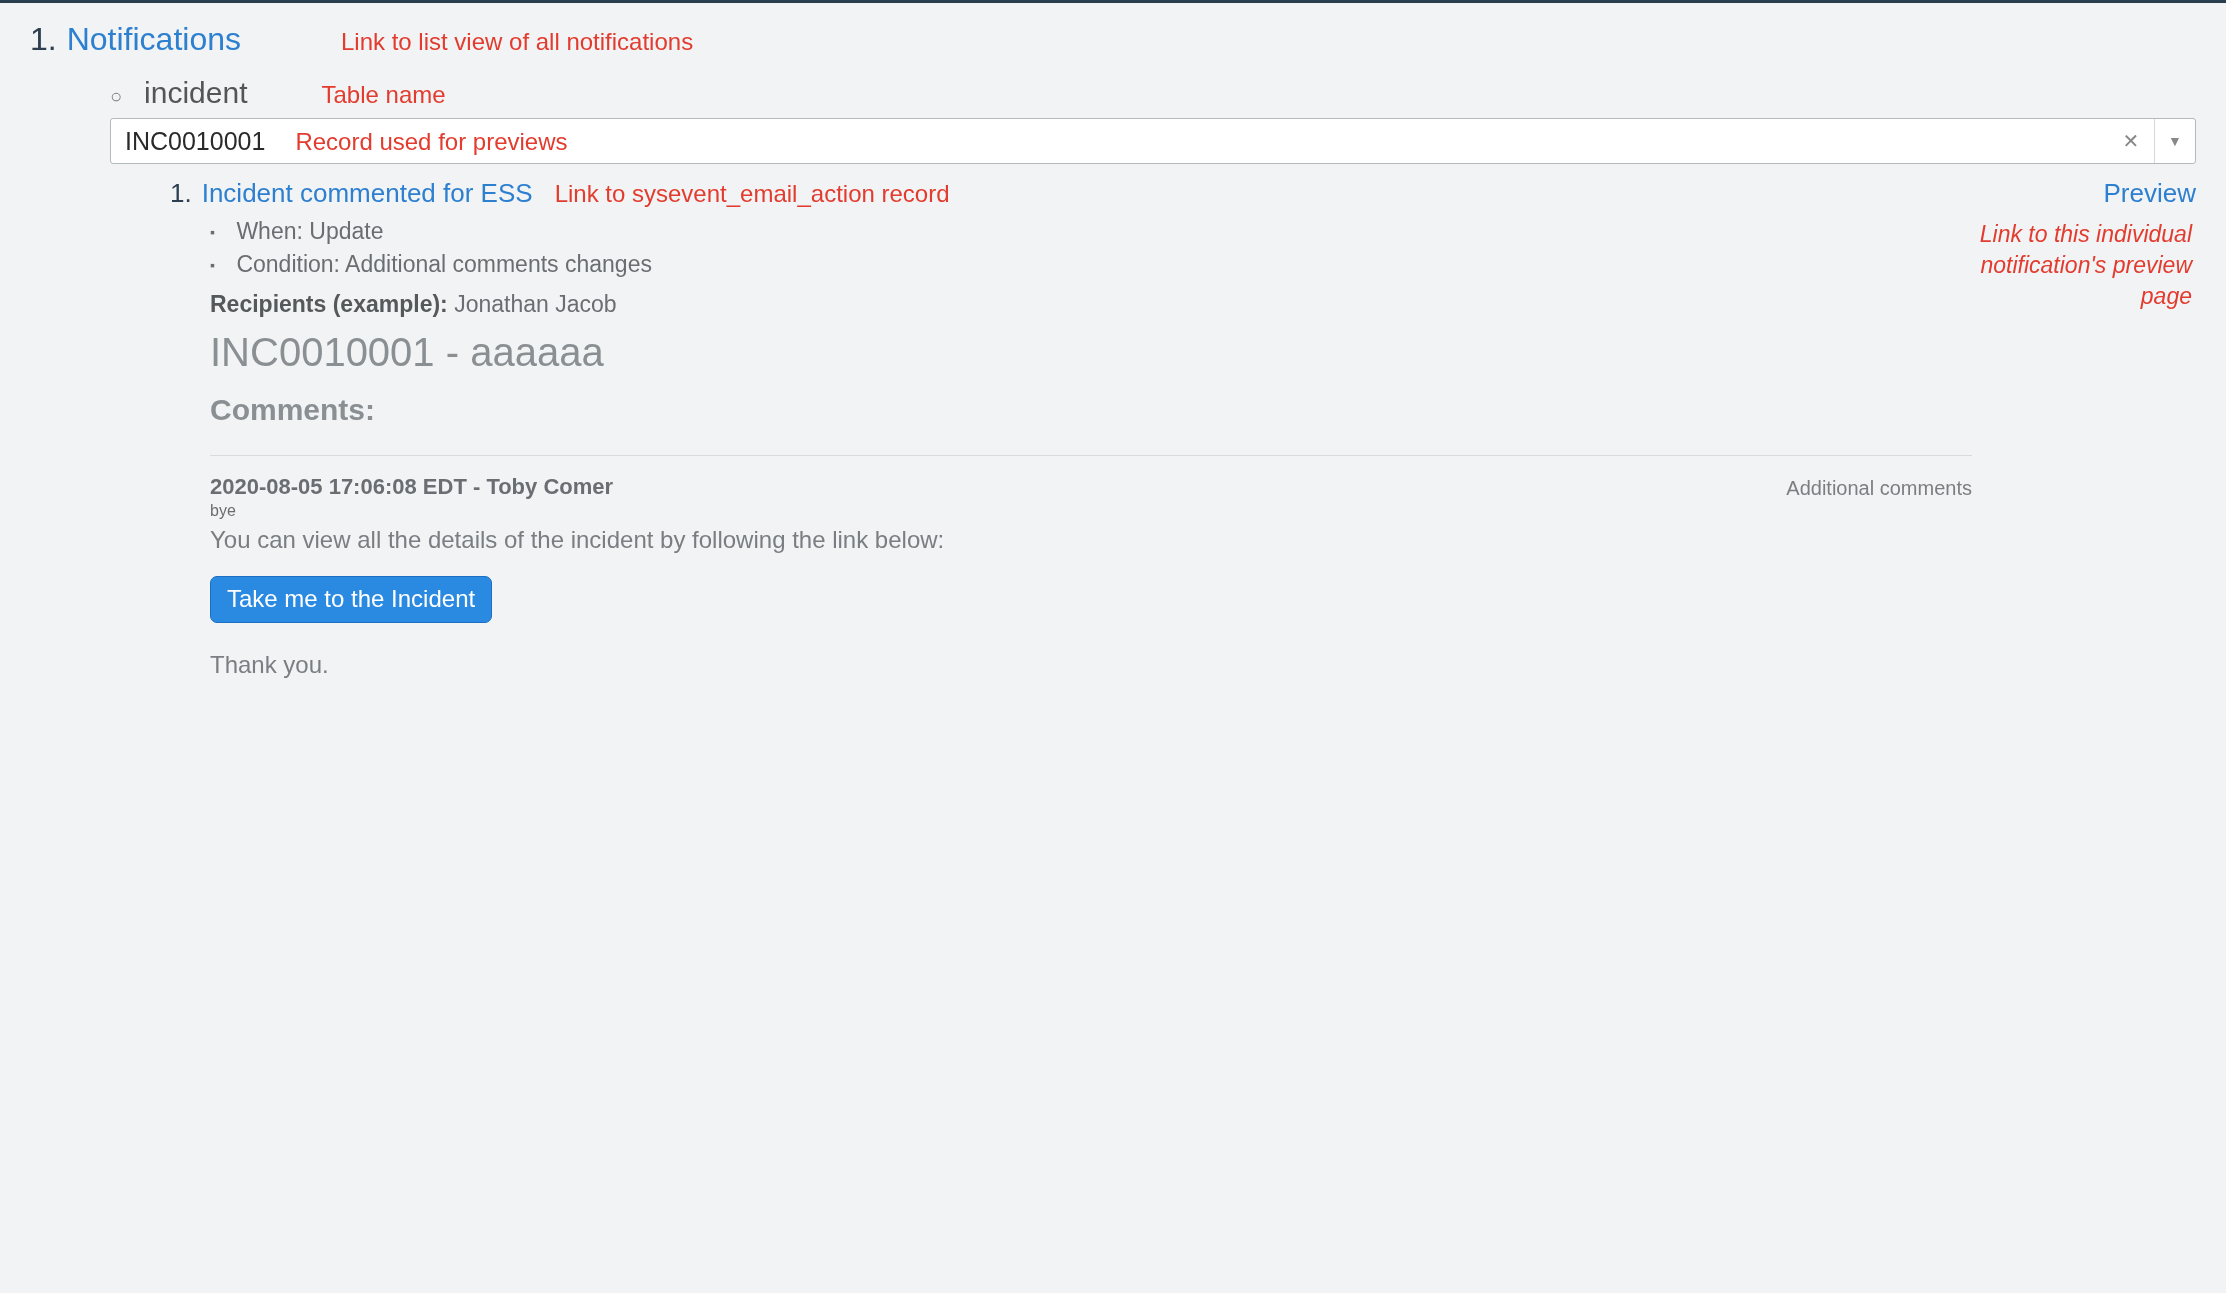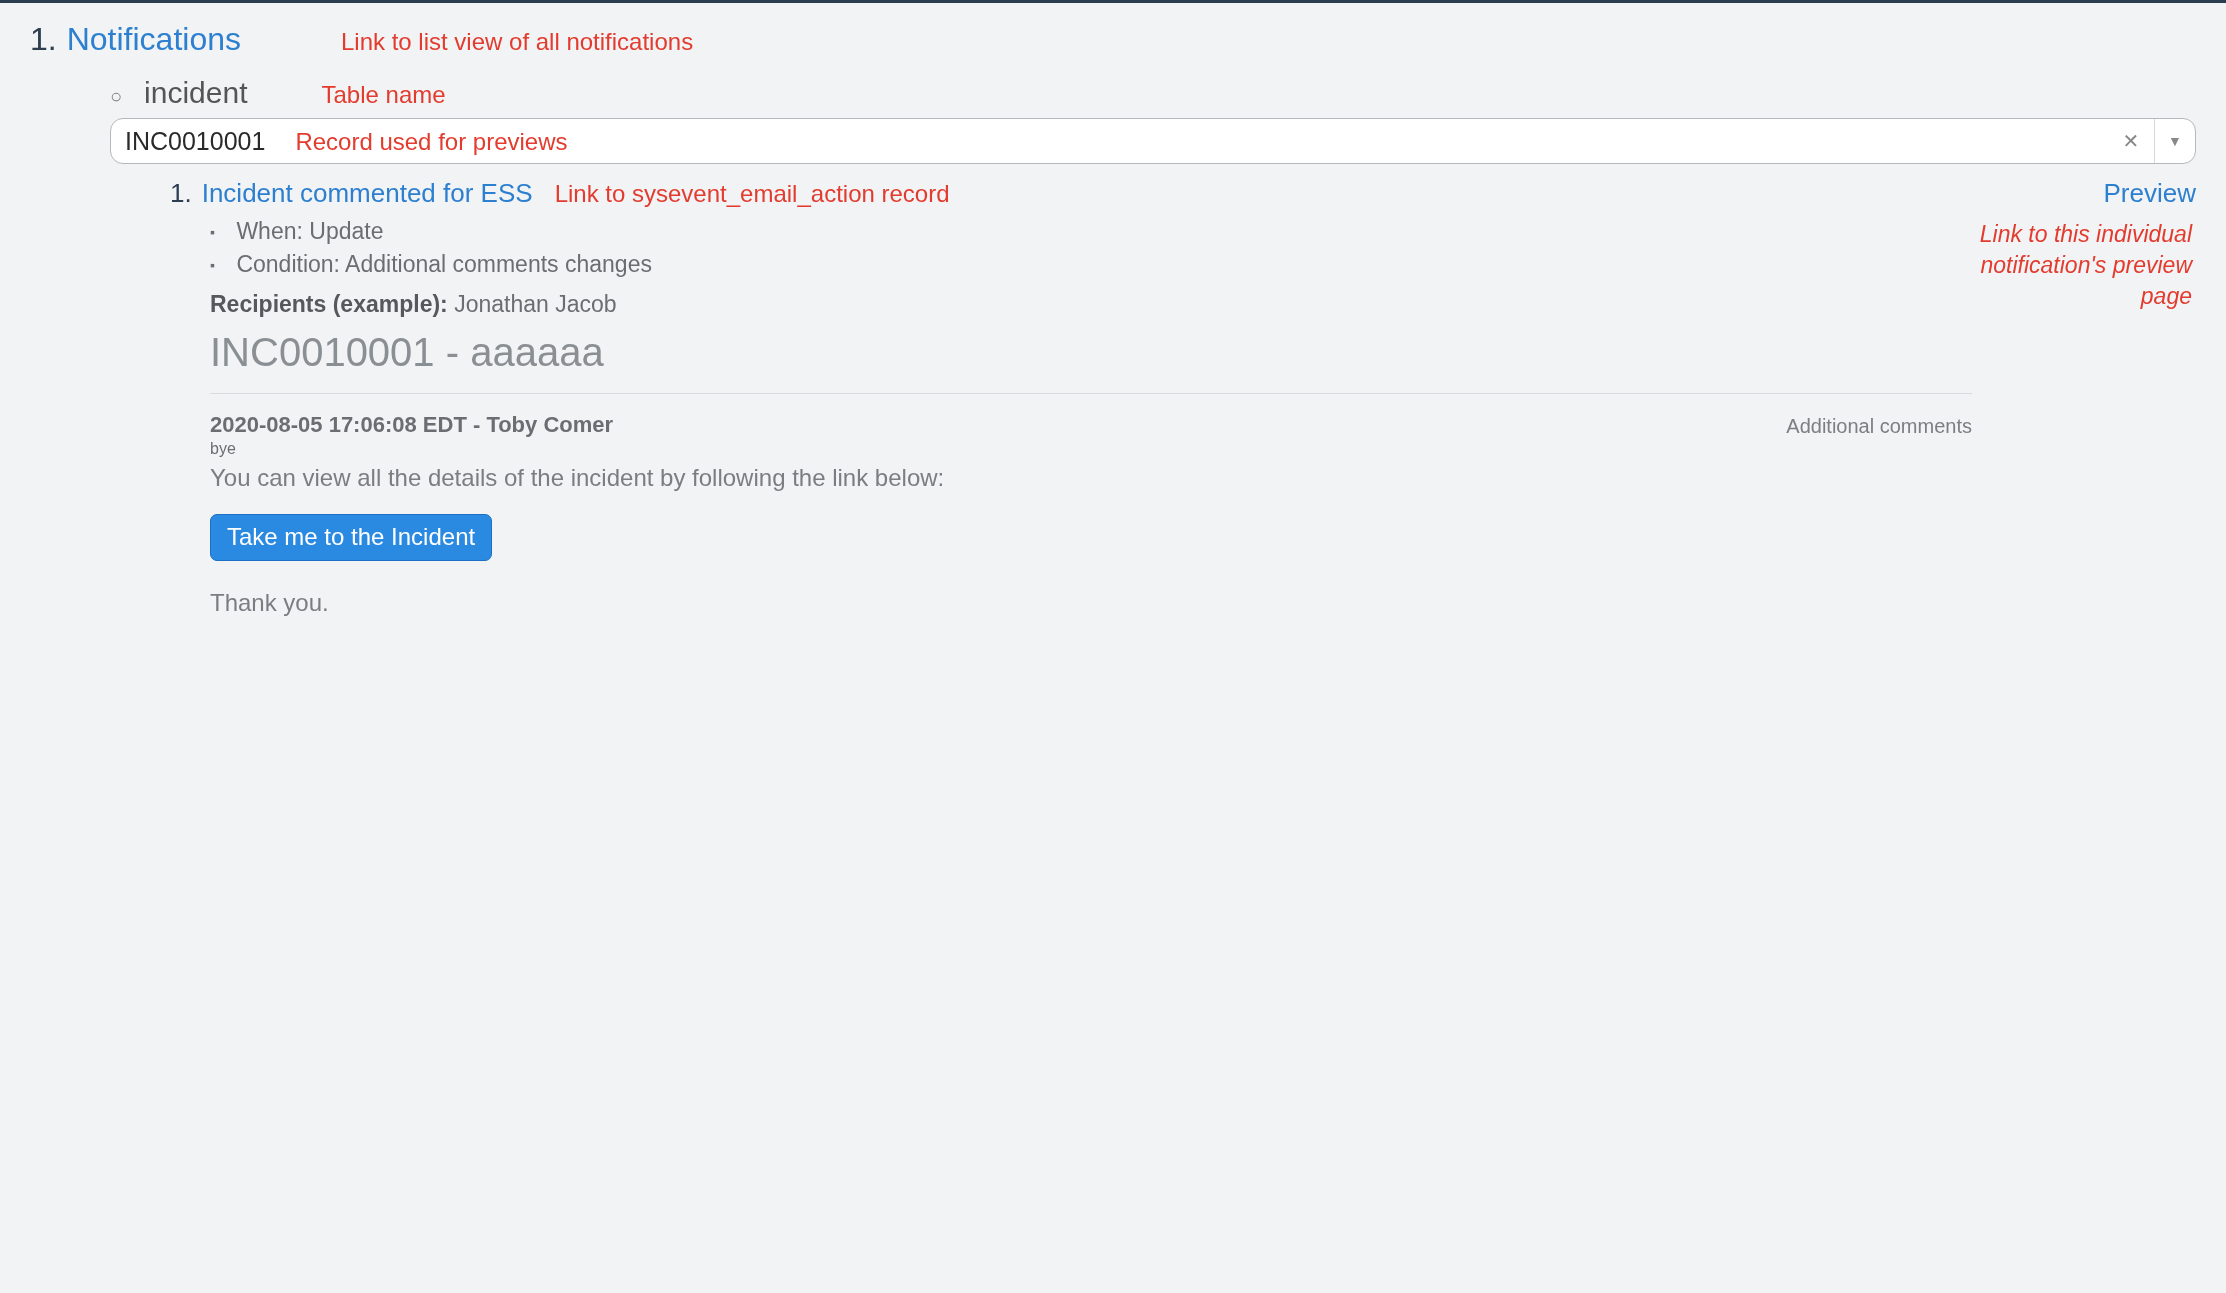--- a/index.html
+++ b/index.html
@@ -64,21 +64,21 @@
     align-items: center;
     gap: 20px;
     margin-bottom: 14px;
   }
   .record-picker {
     flex: 1;
     display: flex;
     align-items: center;
     background: #fff;
     border: 1px solid #b4b9bd;
-    border-radius: 13px;
+    border-radius: 3px;
     height: 44px;
   }
   .record-picker .value {
     flex: 1;
     padding: 0 14px;
     font-size: 25px;
     color: #2a2a2a;
     display: flex;
     align-items: baseline;
     gap: 30px;
@@ -297,20 +297,21 @@
             </li>
           </ul>
 
           <div class="kv">
             <span class="k">Recipients (example):</span>
             <span>Jonathan Jacob</span>
           </div>
 
           <div class="body-preview">
             <h2 class="rec-title">INC0010001 - aaaaaa</h2>
+            <h3 class="comments-heading">Comments:</h3>
             <hr>
             <div class="comment-row">
               <span class="who">2020-08-05 17:06:08 EDT - Toby Comer</span>
               <span class="tag">Additional comments</span>
             </div>
             <div class="comment-text">bye</div>
             <div class="follow-text">You can view all the details of the incident by following the link below:</div>
             <div class="cta-btn">Take me to the Incident</div>
             <div class="thanks">Thank you.</div>
           </div>

